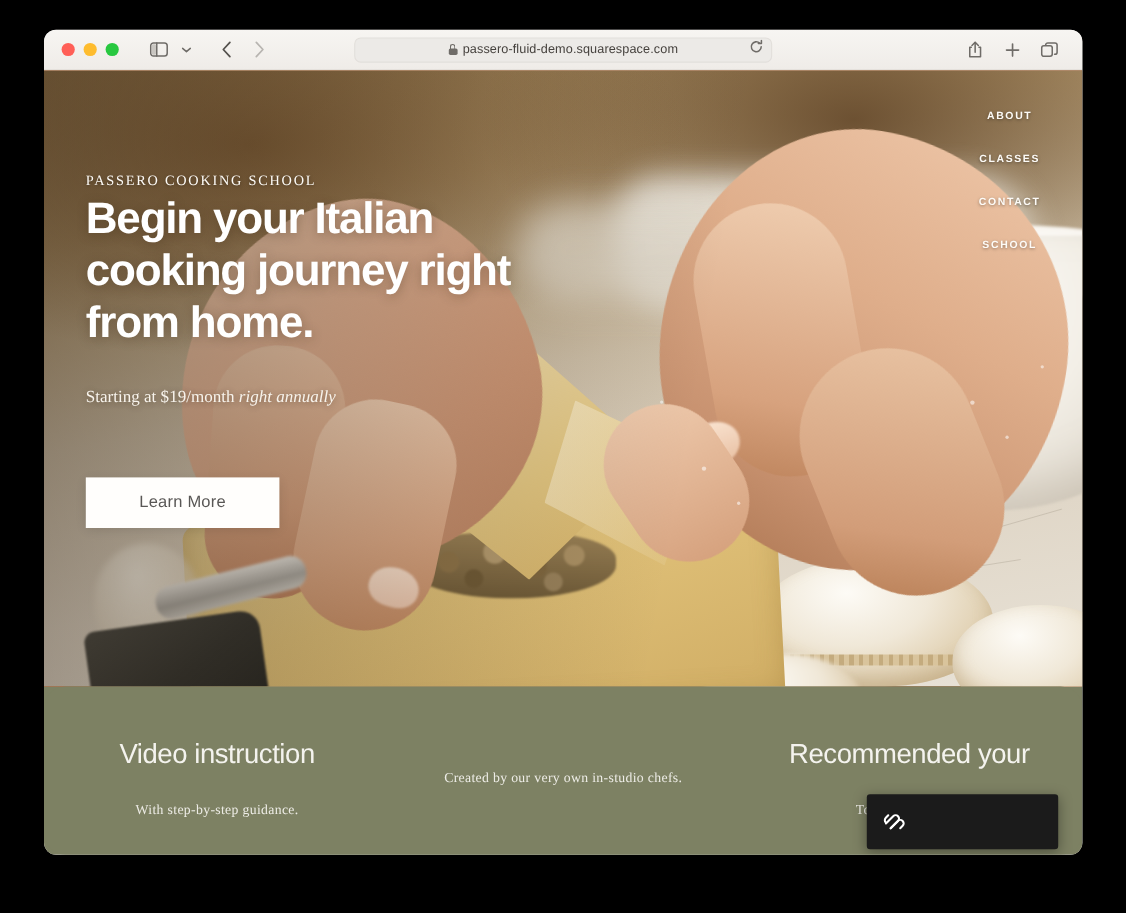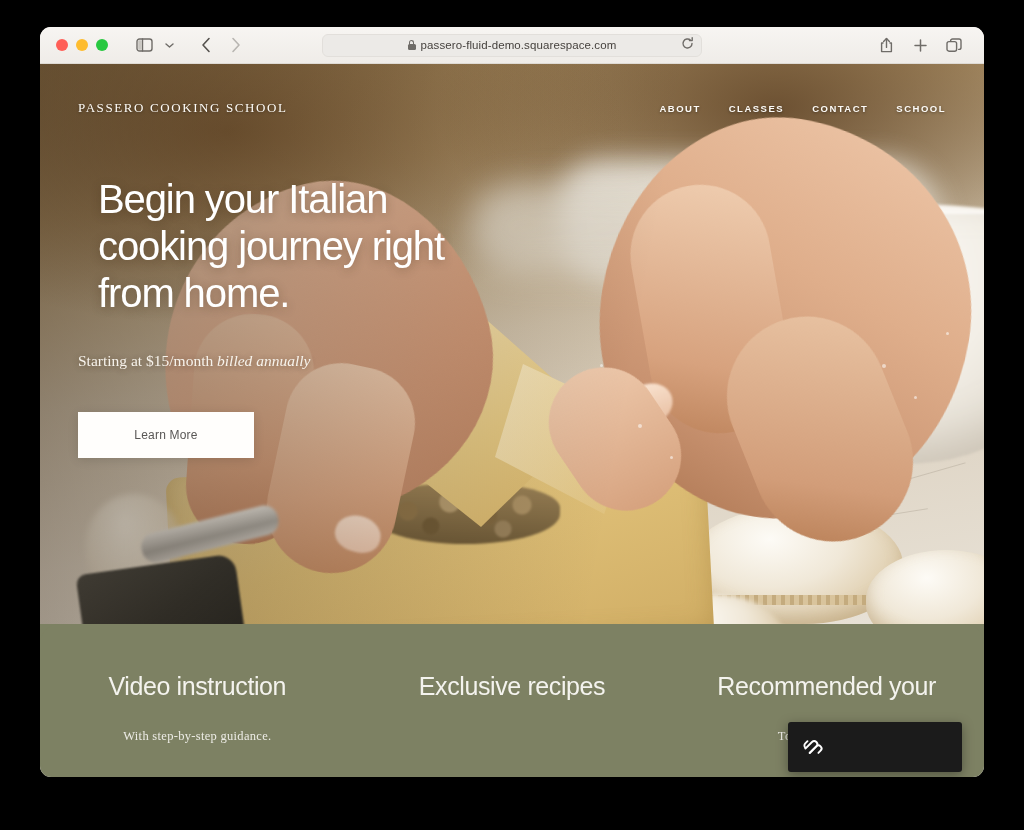--- a/index.html
+++ b/index.html
@@ -296,49 +296,48 @@
     display: flex; align-items: center; justify-content: space-between;
     padding: 0 38px 0 38px;
     z-index: 5;
   }
   .brand {
     font-family: "Liberation Serif", serif;
     color: #fdfbf7; font-size: 13px;
     letter-spacing: 1.6px;
     text-shadow: 0 1px 3px rgba(0,0,0,.35);
   }
-  .nav { display: flex; align-items: center; gap: 28px; }
+  .nav { display: flex; align-items: center; gap: 28px; flex-direction: column; }
   .nav a {
     color: #fdfbf7; font-size: 9.5px; font-weight: bold;
     letter-spacing: 1.5px; text-decoration: none;
     text-shadow: 0 1px 3px rgba(0,0,0,.4);
   }
 
   
   .hero-copy { position: absolute; left: 38px; top: 112px; z-index: 5; width: 430px; }
   .headline {
     color: #ffffff;
-    font-size: 40px; font-weight: normal;
+    font-size: 40px; font-weight: bold;
     line-height: 1.18; letter-spacing: -1.1px;
     text-shadow: 0 2px 10px rgba(60,40,20,.35);
-    margin-left: 20px;
   }
   .subline {
     margin-top: 34px;
     font-family: "Liberation Serif", serif;
     color: #f7f3ec; font-size: 15.5px;
     text-shadow: 0 1px 6px rgba(60,40,20,.45);
   }
   .subline em { font-style: italic; }
   .cta {
-    margin-top: 42px;
+    margin-top: 64px;
     display: inline-flex; align-items: center; justify-content: center;
     width: 176px; height: 46px;
     background: #fffefc;
-    color: #595755; font-size: 12px;
+    color: #595755; font-size: 15px;
     letter-spacing: .2px;
     box-shadow: 0 2px 10px rgba(0,0,0,.12);
     cursor: pointer;
   }
 
   
   .features {
     position: relative;
     background: #7d8163;
     height: 153px;
@@ -517,33 +516,33 @@
             <a href="#">ABOUT</a>
             <a href="#">CLASSES</a>
             <a href="#">CONTACT</a>
             <a href="#">SCHOOL</a>
           </nav>
         </div>
 
         <div class="hero-copy">
           <h1 class="headline">Begin your Italian cooking journey right from home.</h1>
           <div class="subline">
-            <span>Starting at $15/month </span><em>billed annually</em>
+            <span>Starting at $19/month </span><em>right annually</em>
           </div>
           <div class="cta">Learn More</div>
         </div>
       </div>
 
       <div class="features">
         <div class="feature">
           <h3>Video instruction</h3>
           <p>With step-by-step guidance.</p>
         </div>
         <div class="feature">
-          <h3>Exclusive recipes</h3>
+          <p>Created by our very own in-studio chefs.</p>
         </div>
         <div class="feature">
           <h3>Recommended your</h3>
           <p>To help you impro</p>
         </div>
 
         <div class="ss-badge">
           <span class="ss-logo">
             <svg width="24" height="24" viewBox="0 0 24 24">
               <g fill="none" stroke="#ffffff" stroke-width="1.9" stroke-linecap="round">

